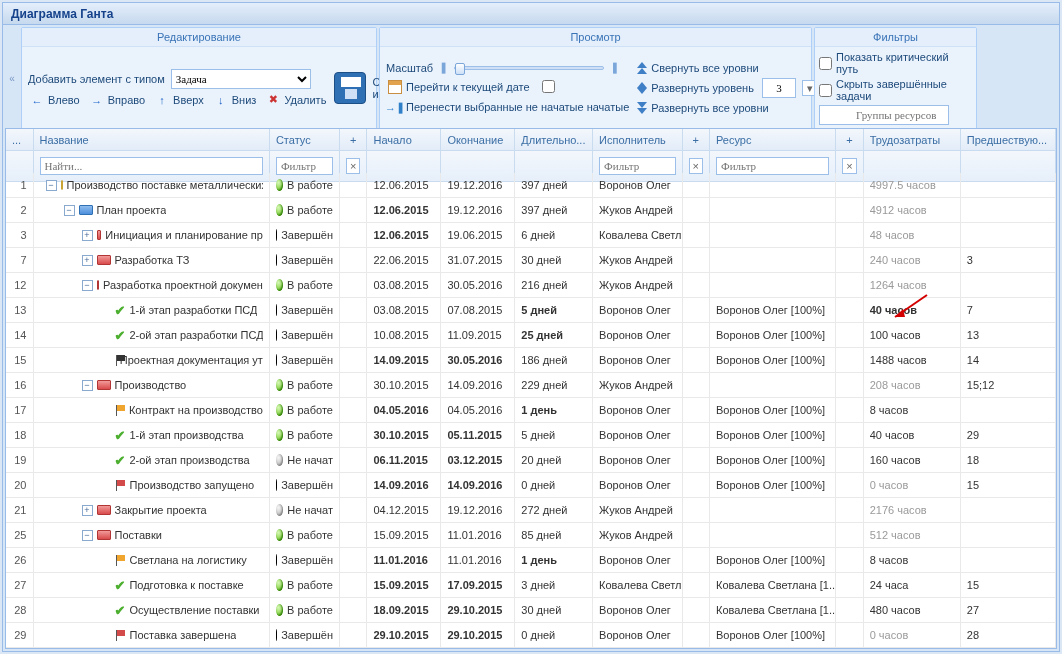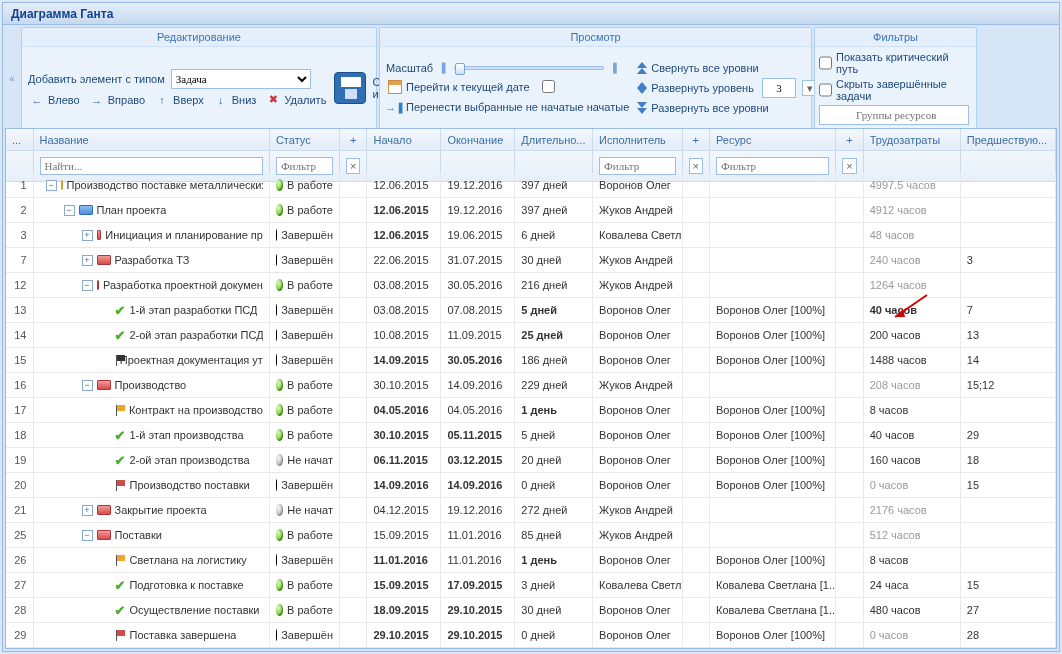--- a/index.html
+++ b/index.html
@@ -8,21 +8,21 @@
   .title-bar{background:linear-gradient(#e4eefb,#c6d9ee);height:22px;line-height:22px;padding:0 8px;font-weight:bold;font-size:12px;border-bottom:1px solid #99bbe8;color:#15428b}
   .toolbars{display:flex;gap:2px;padding:2px}
   .tb-group{flex:0 0 auto;border:1px solid #aecff7;background:#eaf2fc;border-radius:2px;display:flex;flex-direction:column}
   .tb-group-title{text-align:center;font-size:11px;color:#3a73b7;padding:3px 0;background:#e4effb;border-bottom:1px solid #cfe1f6}
   .tb-body{display:flex;align-items:center;gap:4px;padding:4px 6px;flex:1;min-height:60px}
   .tb-col{display:flex;flex-direction:column;gap:3px}
   .tb-row{display:flex;align-items:center;gap:6px;white-space:nowrap}
   .tb-edit{width:356px}
   .tb-view{width:433px}
   .tb-filter{width:163px}
-  .small-chk{display:flex;gap:4px}
+  .small-chk{display:flex;align-items:center;gap:4px}
   .small-chk input{margin:0}
   select.combo{font:11px Tahoma;border:1px solid #9cbfe9;height:20px;background:#fff}
   input.txt{font:11px Tahoma;border:1px solid #9cbfe9;height:20px;padding:0 4px;background:#fff}
   .btn{display:inline-flex;align-items:center;gap:4px;color:#1d4a7a;cursor:pointer;padding:1px 2px}
   .ico{display:inline-flex;width:14px;height:14px;align-items:center;justify-content:center}
   .save-ico{width:32px;height:32px;background:#2f6fb3;border:1px solid #1c4f86;border-radius:4px;position:relative}
   .save-ico:before{content:"";position:absolute;left:6px;top:4px;width:20px;height:10px;background:#fff}
   .save-ico:after{content:"";position:absolute;left:10px;bottom:4px;width:12px;height:10px;background:#cfe0f6}
   .arrow{font-size:11px;font-weight:bold}
   .la{color:#1a63c8}.ra{color:#1a63c8}.ua{color:#1a63c8}.da{color:#1a63c8}
@@ -192,21 +192,21 @@
       <div class="tb-group-title">Фильтры</div>
       <div class="tb-body" style="flex-direction:column;align-items:flex-start;gap:3px;padding:4px">
         <label class="small-chk">
             <input type="checkbox" style="">
             <span>Показать критический путь</span>
           </label>
         <label class="small-chk">
             <input type="checkbox" style="">
             <span>Скрыть завершённые задачи</span>
           </label>
-        <input class="txt" style="width: 150px; padding-left: 36px;" placeholder="Группы ресурсов">
+        <input class="txt" style="width: 130px; padding-left: 36px;" placeholder="Группы ресурсов">
       </div>
     </div>
   </div>
 
   <div class="grid-wrap">
     <div class="hdr">
       <div class="hcell w-num">...</div>
       <div class="hcell w-name">Название</div>
       <div class="hcell w-status">Статус</div>
       <div class="hcell w-fcell">+</div>
@@ -387,21 +387,21 @@
           </div>
           <div class="cell w-status"><span class="stat-dot st-done"></span>Завершён</div>
           <div class="cell w-fcell"></div>
           <div class="cell w-date">10.08.2015</div>
           <div class="cell w-date">11.09.2015</div>
           <div class="cell w-dur bold">25 дней</div>
           <div class="cell w-exec">Воронов Олег</div>
           <div class="cell w-fcell"></div>
           <div class="cell w-res">Воронов Олег [100%]</div>
           <div class="cell w-fcell"></div>
-          <div class="cell w-lab">200 часов</div>
+          <div class="cell w-lab">100 часов</div>
           <div class="cell w-pred">13</div>
         </div>
         <div class="row">
           <div class="cell num w-num">15</div>
           <div class="cell w-name">
             <div class="name-inner" style="padding-left:60px">
               <span style="width:11px;flex:0 0 11px"></span>
               <span class="flag blk"></span>
               <span>Проектная документация ут</span>
             </div>
@@ -501,21 +501,21 @@
           <div class="cell w-fcell"></div>
           <div class="cell w-lab">160 часов</div>
           <div class="cell w-pred">18</div>
         </div>
         <div class="row">
           <div class="cell num w-num">20</div>
           <div class="cell w-name">
             <div class="name-inner" style="padding-left:60px">
               <span style="width:11px;flex:0 0 11px"></span>
               <span class="flag rd"></span>
-              <span>Производство поставки</span>
+              <span>Производство запущено</span>
             </div>
           </div>
           <div class="cell w-status"><span class="stat-dot st-done"></span>Завершён</div>
           <div class="cell w-fcell"></div>
           <div class="cell w-date bold">14.09.2016</div>
           <div class="cell w-date bold">14.09.2016</div>
           <div class="cell w-dur">0 дней</div>
           <div class="cell w-exec">Воронов Олег</div>
           <div class="cell w-fcell"></div>
           <div class="cell w-res">Воронов Олег [100%]</div>

